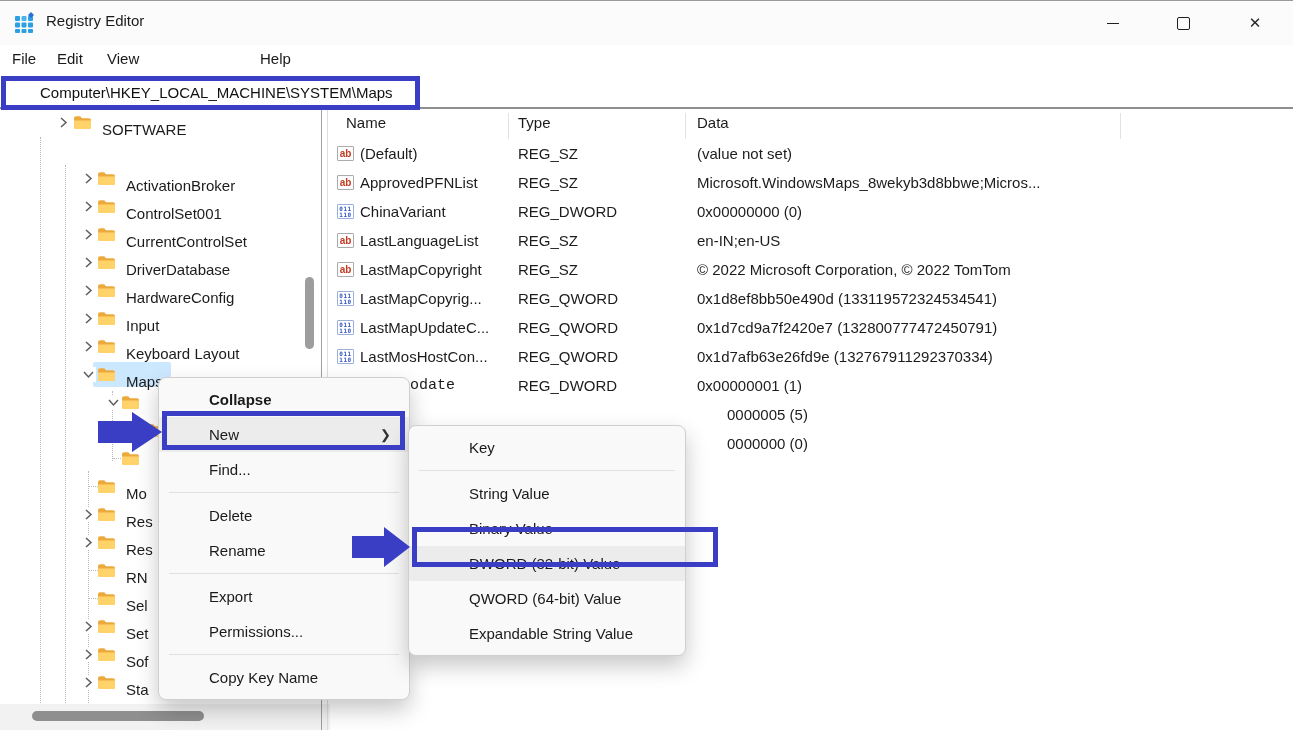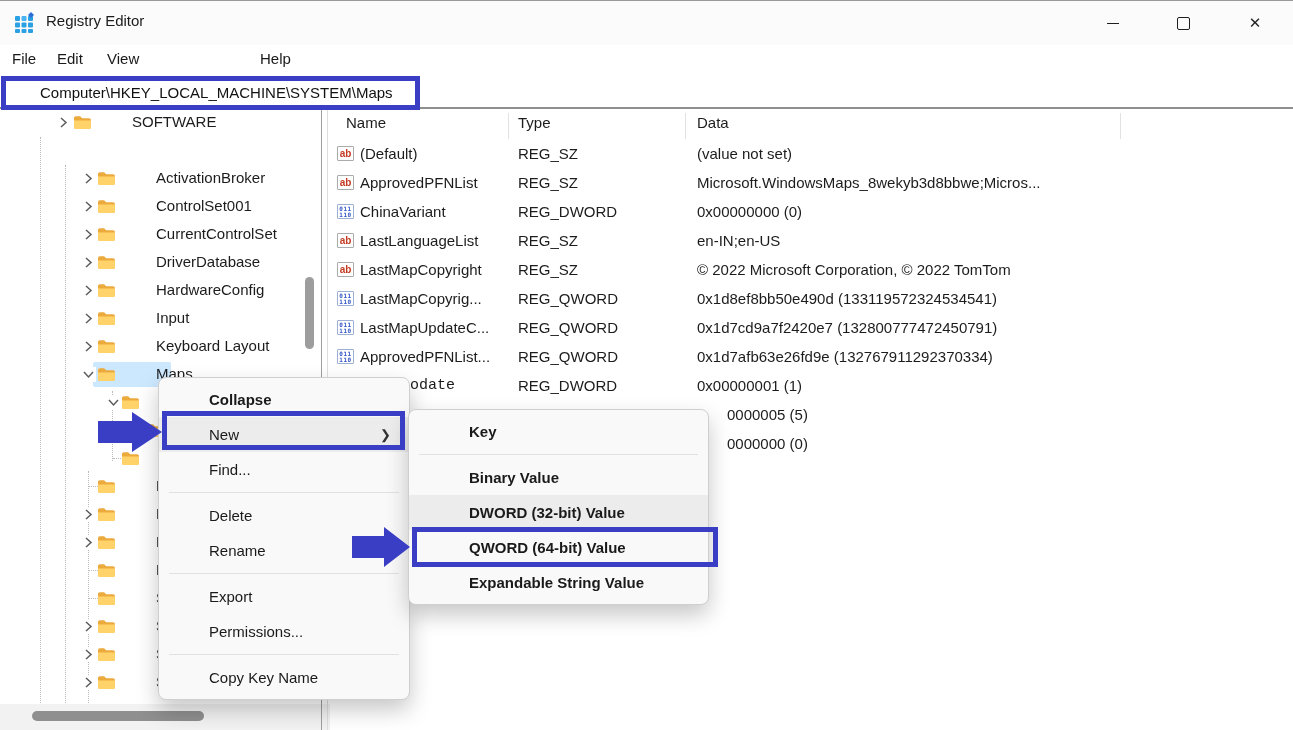--- a/index.html
+++ b/index.html
@@ -27,21 +27,21 @@
   .tree-pane{position:absolute;left:0;top:108px;width:320px;height:622px;background:#fff;overflow:hidden;}
   .pane-div1{position:absolute;left:321px;top:108px;width:1px;height:622px;background:#9f9f9f;}
   .pane-div2{position:absolute;left:327px;top:108px;width:1px;height:622px;background:#dedede;}
   .list-pane{position:absolute;left:330px;top:108px;width:963px;height:622px;background:#fff;overflow:hidden;}
   
   .dotline{position:absolute;width:0;border-left:1px dotted #b9b9b9;}
   .tree-item{position:absolute;left:0;width:320px;height:28px;font-size:15px;}
   .tree-item .hl{position:absolute;top:1px;height:25px;background:#cce8ff;border-radius:2px;}
   .tchev{position:absolute;top:6px;width:15px;height:15px;background:#fff;}
   .tfold{position:absolute;top:6px;}
-  .tlabel{position:absolute;top:4px;white-space:nowrap;margin-left:30px;}
+  .tlabel{position:absolute;top:12px;white-space:nowrap;}
   .stub{position:absolute;top:13px;height:0;border-top:1px dotted #b9b9b9;width:10px;}
   .v-scroll{position:absolute;left:305px;top:276px;width:9px;height:72px;background:#9d9d9d;border-radius:5px;}
   .bottom-strip{position:absolute;left:0;top:703px;width:100%;height:27px;background:#f2f2f2;}
   .h-thumb{position:absolute;left:32px;top:710px;width:172px;height:10px;background:#8f8f8f;border-radius:5px;}
   
   .lhdr{position:absolute;left:0;top:0;width:100%;height:31px;font-size:15px;color:#1c1c1c;}
   .lhdr .hcol{position:absolute;top:5px;}
   .hsep{position:absolute;top:4px;width:1px;height:26px;background:#e2e2e2;}
   .lrow{position:absolute;left:0;width:100%;height:29px;font-size:15px;}
   .lrow .cell{position:absolute;top:5px;white-space:nowrap;}
@@ -53,21 +53,21 @@
   
   .cmenu{position:absolute;background:#f9f9f9;border:1px solid #cfcfcf;border-radius:8px;
          box-shadow:0 10px 22px rgba(0,0,0,.22);padding:4px 0;box-sizing:border-box;z-index:30;}
   .cm-item{position:relative;height:35px;line-height:35px;font-size:15px;color:#1a1a1a;white-space:nowrap;}
   .cm-item.bold{font-weight:bold;}
   .cm-item.highlight{background:#ececec;}
   .cm-sep{height:1px;background:#e1e1e1;margin:5px 10px;}
   .cm-sub{position:absolute;right:18px;top:0;font-size:13px;color:#333;}
   #context-menu{left:158px;top:376px;width:252px;}
   #context-menu .cm-item{padding-left:50px;}
-  #new-submenu{left:408px;top:408px;width:301px;z-index:31;font-weight:bold;}
+  #new-submenu{left:408px;top:424px;width:278px;z-index:31;}
   #new-submenu .cm-item{padding-left:60px;}
   
   .anno-rect{position:absolute;border:5px solid #393ec4;z-index:40;pointer-events:none;}
   .anno-arrow{position:absolute;z-index:41;}
 </style>
 </head>
 <body>
 
 <div id="stage">
 
@@ -368,21 +368,21 @@
         <span class="cell" style="left: 367px;">0x1d8ef8bb50e490d (133119572324534541)</span>
       </div>
       <div class="lrow" style="top: 205px;">
         <span class="vicon bin">011<br>110</span>
         <span class="cell" style="left: 30px;">LastMapUpdateC...</span>
         <span class="cell" style="left: 188px;">REG_QWORD</span>
         <span class="cell" style="left: 367px;">0x1d7cd9a7f2420e7 (132800777472450791)</span>
       </div>
       <div class="lrow" style="top: 234px;">
         <span class="vicon bin">011<br>110</span>
-        <span class="cell" style="left: 30px;">ApprovedPFNList...</span>
+        <span class="cell" style="left: 30px;">LastMosHostCon...</span>
         <span class="cell" style="left: 188px;">REG_QWORD</span>
         <span class="cell" style="left: 367px;">0x1d7afb63e26fd9e (132767911292370334)</span>
       </div>
       <div class="lrow" style="top: 263px;">
         <span class="cell" style="left: 80px; font-family: Liberation Mono, monospace;">odate</span>
         <span class="cell" style="left: 188px;">REG_DWORD</span>
         <span class="cell" style="left: 367px;">0x00000001 (1)</span>
       </div>
       <div class="lrow" style="top: 292px;">
         <span class="cell" style="left: 397px;">0000005 (5)</span>
@@ -402,20 +402,21 @@
       <div class="cm-sep"></div>
       <div class="cm-item">Export</div>
       <div class="cm-item">Permissions...</div>
       <div class="cm-sep"></div>
       <div class="cm-item">Copy Key Name</div>
     </div>
 
   <div class="cmenu" id="new-submenu">
       <div class="cm-item">Key</div>
       <div class="cm-sep"></div>
+      <div class="cm-item">String Value</div>
       <div class="cm-item">Binary Value</div>
       <div class="cm-item highlight">DWORD (32-bit) Value</div>
       <div class="cm-item">QWORD (64-bit) Value</div>
       <div class="cm-item">Expandable String Value</div>
     </div>
 
   <div class="anno-rect" style="left: 1px; top: 75px; width: 409px; height: 24px; border-color: rgb(57, 62, 196);"></div>
   <div class="anno-rect" style="left: 162px; top: 410px; width: 233px; height: 29px; border-color: rgb(57, 62, 196);"></div>
   <div class="anno-rect" style="left: 412px; top: 526px; width: 296px; height: 30px; border-color: rgb(57, 62, 196);"></div>
 

